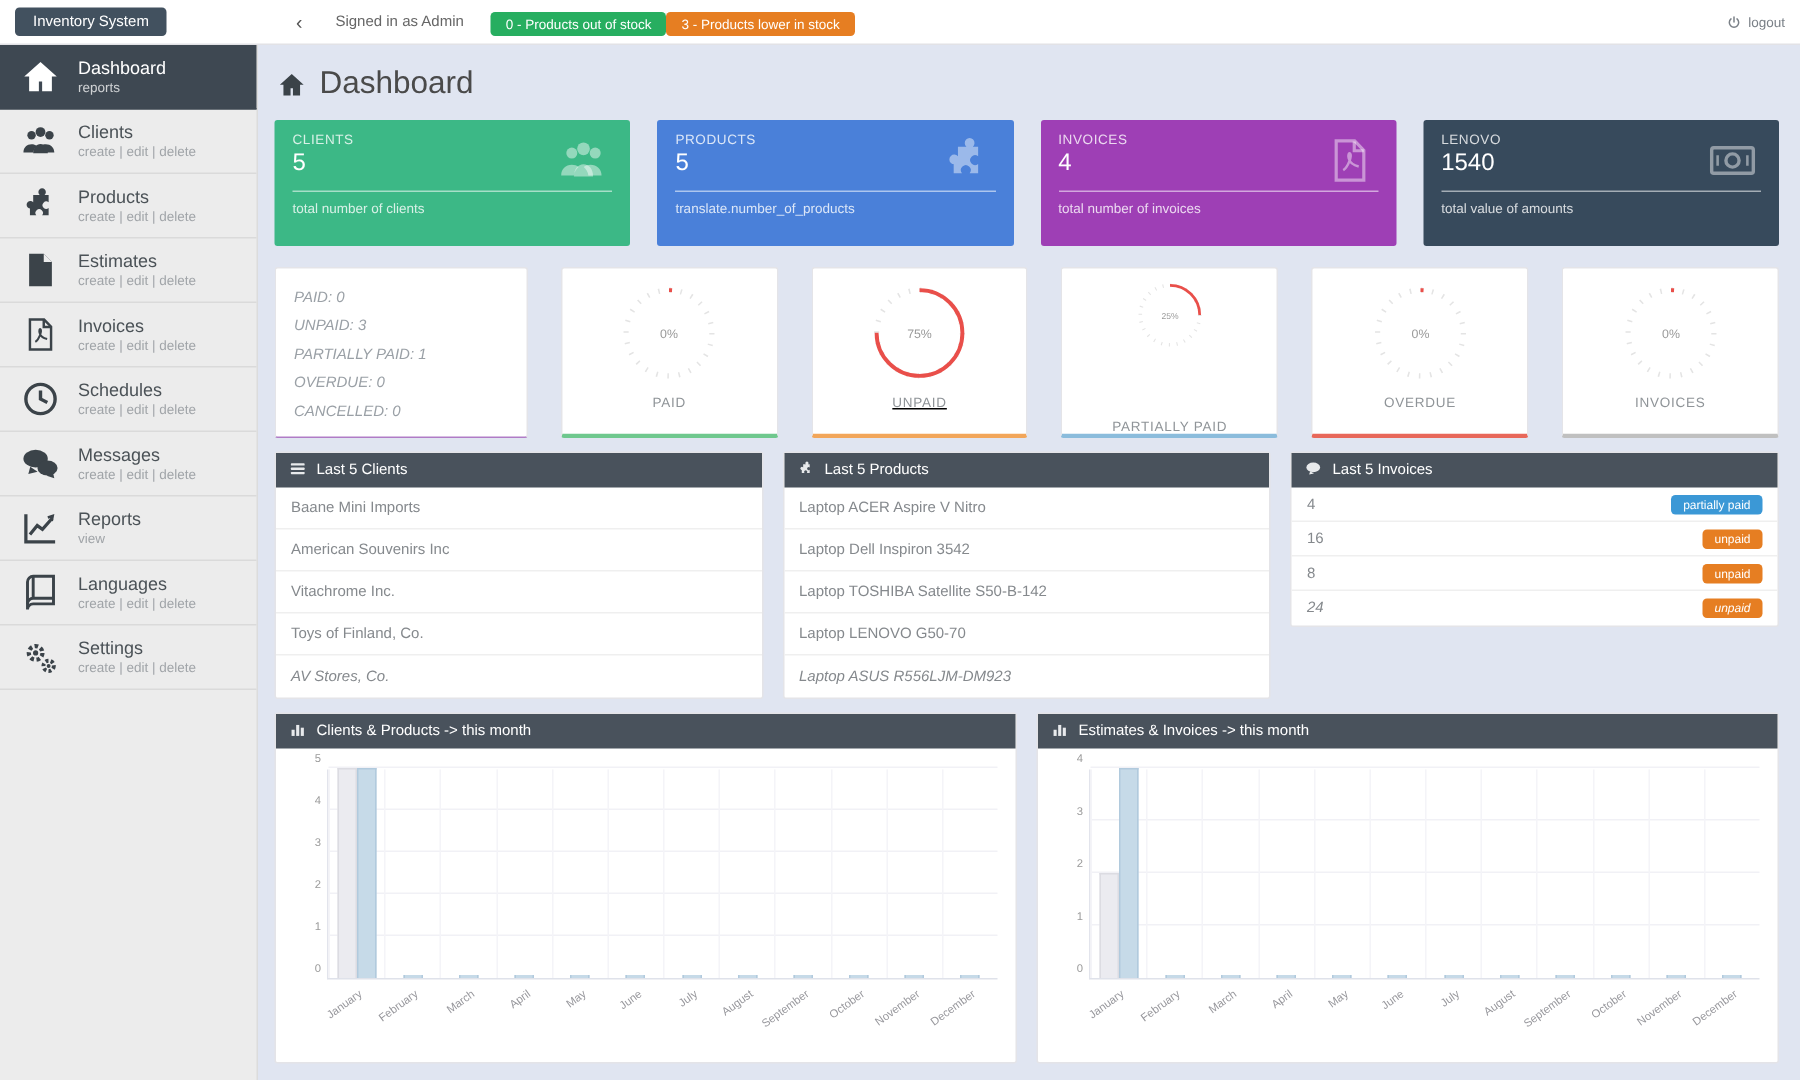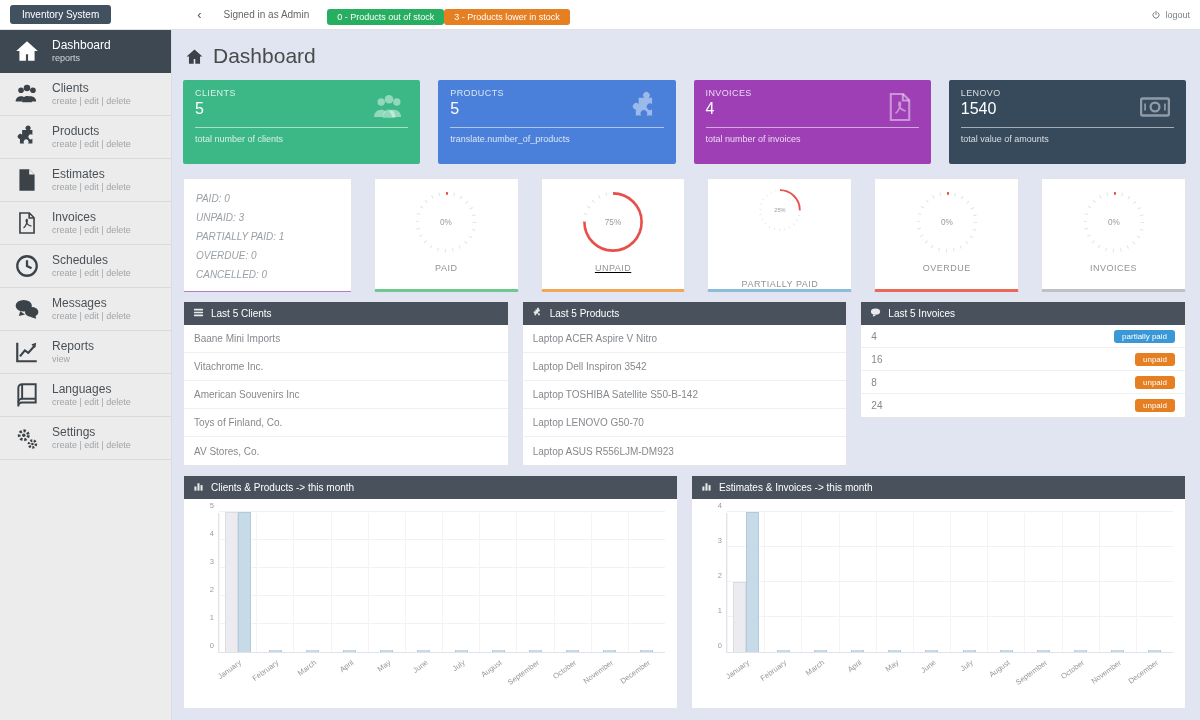--- a/index.html
+++ b/index.html
@@ -68,21 +68,21 @@
   .gauge svg { width:78px; height:78px; }
   .g-label { font-size:9px; color:#8f9498; letter-spacing:.5px; margin-top:2px; }
 
   
   .p-head { background:#49525c; color:#fff; font-size:10px; height:23px;
     display:flex; align-items:center; gap:7px; padding:0 9px; }
   .p-head svg { width:11px; height:11px; color:#e8eaec; }
   .t-panel { flex:1; align-self:flex-start; }
   .t-row { font-size:10px; color:#85898d; padding:0 10px; height:28px;
     display:flex; align-items:center; border-bottom:1px solid #efefef; }
-  .t-row:last-child { border-bottom:none; }
+  .t-row:last-child { border-bottom:none;font-style:italic; }
   .inv-row { height:23px; justify-content:space-between; }
   .badge { color:#fff; font-size:8px; border-radius:3px; padding:2px 8px; }
 
   
   .chart-panel { flex:1; }
   .chart-body { position:relative; padding:14px 12px 48px 34px; height:209px; }
   .plot { position:relative; height:140px; display:flex;
     border-left:1px solid #e2e4ec; border-bottom:1px solid #dfe2ea; }
   .gline { position:absolute; left:0; right:0; height:1px; background:#f1f1f6; }
   .ylab { position:absolute; width:24px; text-align:right; font-size:7.5px;
@@ -336,22 +336,22 @@
         <div class="panel t-panel">
           <div class="p-head">
             <span><svg viewBox="0 0 24 24" fill="currentColor">
                 <rect x="2" y="4" width="20" height="3.4" rx="1"></rect>
                 <rect x="2" y="10.3" width="20" height="3.4" rx="1"></rect>
                 <rect x="2" y="16.6" width="20" height="3.4" rx="1"></rect>
               </svg></span>
             <span>Last 5 Clients</span>
           </div>
           <div class="t-row">Baane Mini Imports</div>
+          <div class="t-row">American Souvenirs Inc</div>
           <div class="t-row">Vitachrome Inc.</div>
-          <div class="t-row">American Souvenirs Inc</div>
           <div class="t-row">Toys of Finland, Co.</div>
           <div class="t-row">AV Stores, Co.</div>
         </div>
         <div class="panel t-panel">
           <div class="p-head">
             <span><svg viewBox="0 0 24 24" fill="currentColor">
                 <path d="M9.5 5.5h2a2.3 2.3 0 1 1 3 0h2.5V10a2.3 2.3 0 1 0 0 3.6V18h-4a2.3 2.3 0 1 0-3.6 0H5.5v-5h2a2.3 2.3 0 1 1 0-3V5.5z"></path>
               </svg></span>
             <span>Last 5 Products</span>
           </div>

